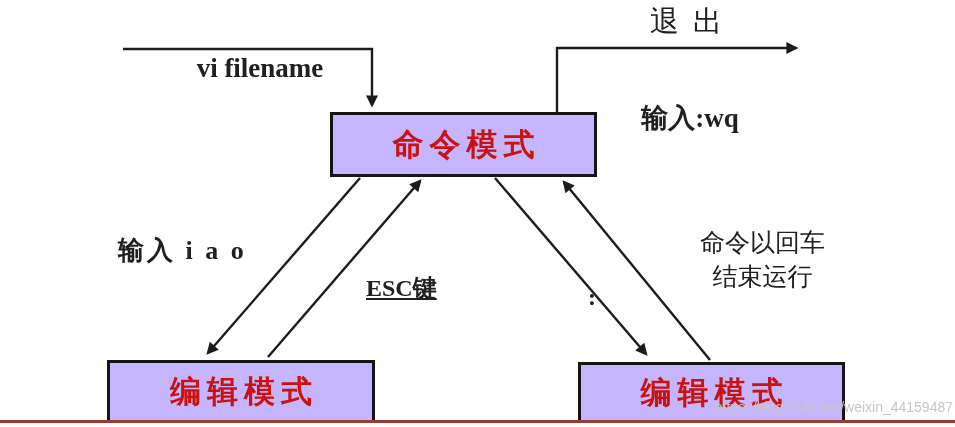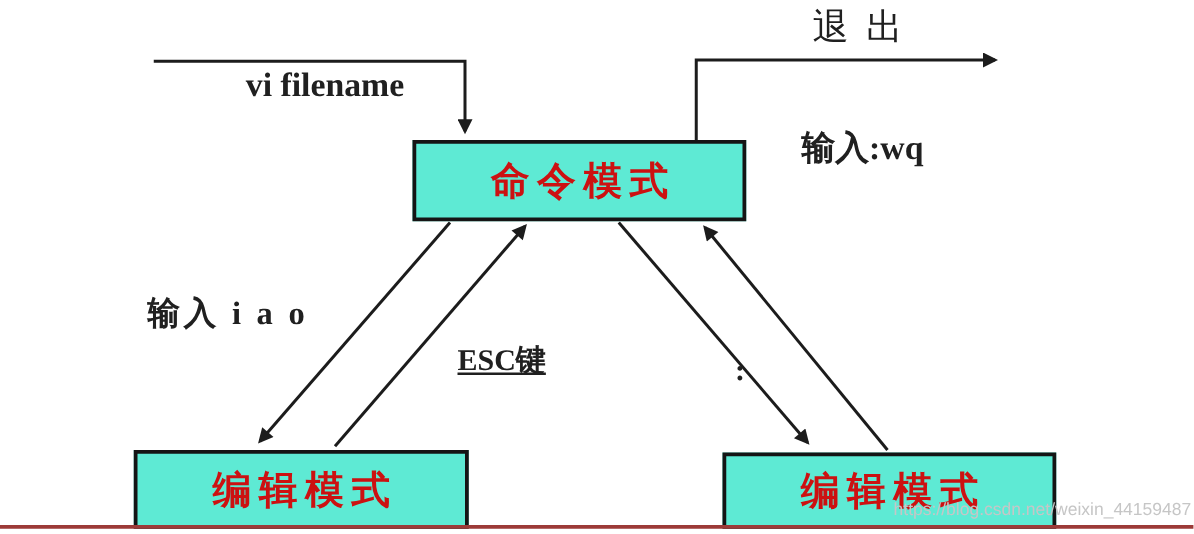--- a/index.html
+++ b/index.html
@@ -8,21 +8,21 @@
     width:955px;height:427px;
     background:#ffffff;
     overflow:hidden;
     font-family:"Liberation Serif","DejaVu Serif",serif;
   }
   
   .node{
     position:absolute;
     box-sizing:border-box;
     border:3px solid #151515;
-    background:#5eead4;
+    background:#c4b5fd;
     display:flex;align-items:center;justify-content:center;
     color:#cc1111;
     font-weight:bold;
     font-size:31px;
     letter-spacing:6px;
     text-indent:6px;
   }
   #node-command{left:330px;top:112px;width:267px;height:65px;}
   #node-insert{left:107px;top:360px;width:268px;height:63px;}
   #node-edit{left:578px;top:362px;width:267px;height:61px;}
@@ -83,17 +83,21 @@
 
   <div class="lbl cn-title" id="lbl-quit">退出</div>
   <div class="lbl cmd" id="lbl-inputwq">输入:wq</div>
 
   <div class="lbl" id="lbl-iao">输入 i a o</div>
 
   <div class="lbl" id="lbl-esc">ESC键</div>
 
   <div class="lbl" id="lbl-colon">:</div>
 
+  <div class="lbl" id="lbl-enterrun">
+    <div>命令以回车</div>
+    <div>结束运行</div>
+  </div>
 
   <div id="watermark">https://blog.csdn.net/weixin_44159487</div>
   <div id="bottom-rule"></div>
 
 </div>
 
 </body></html>

